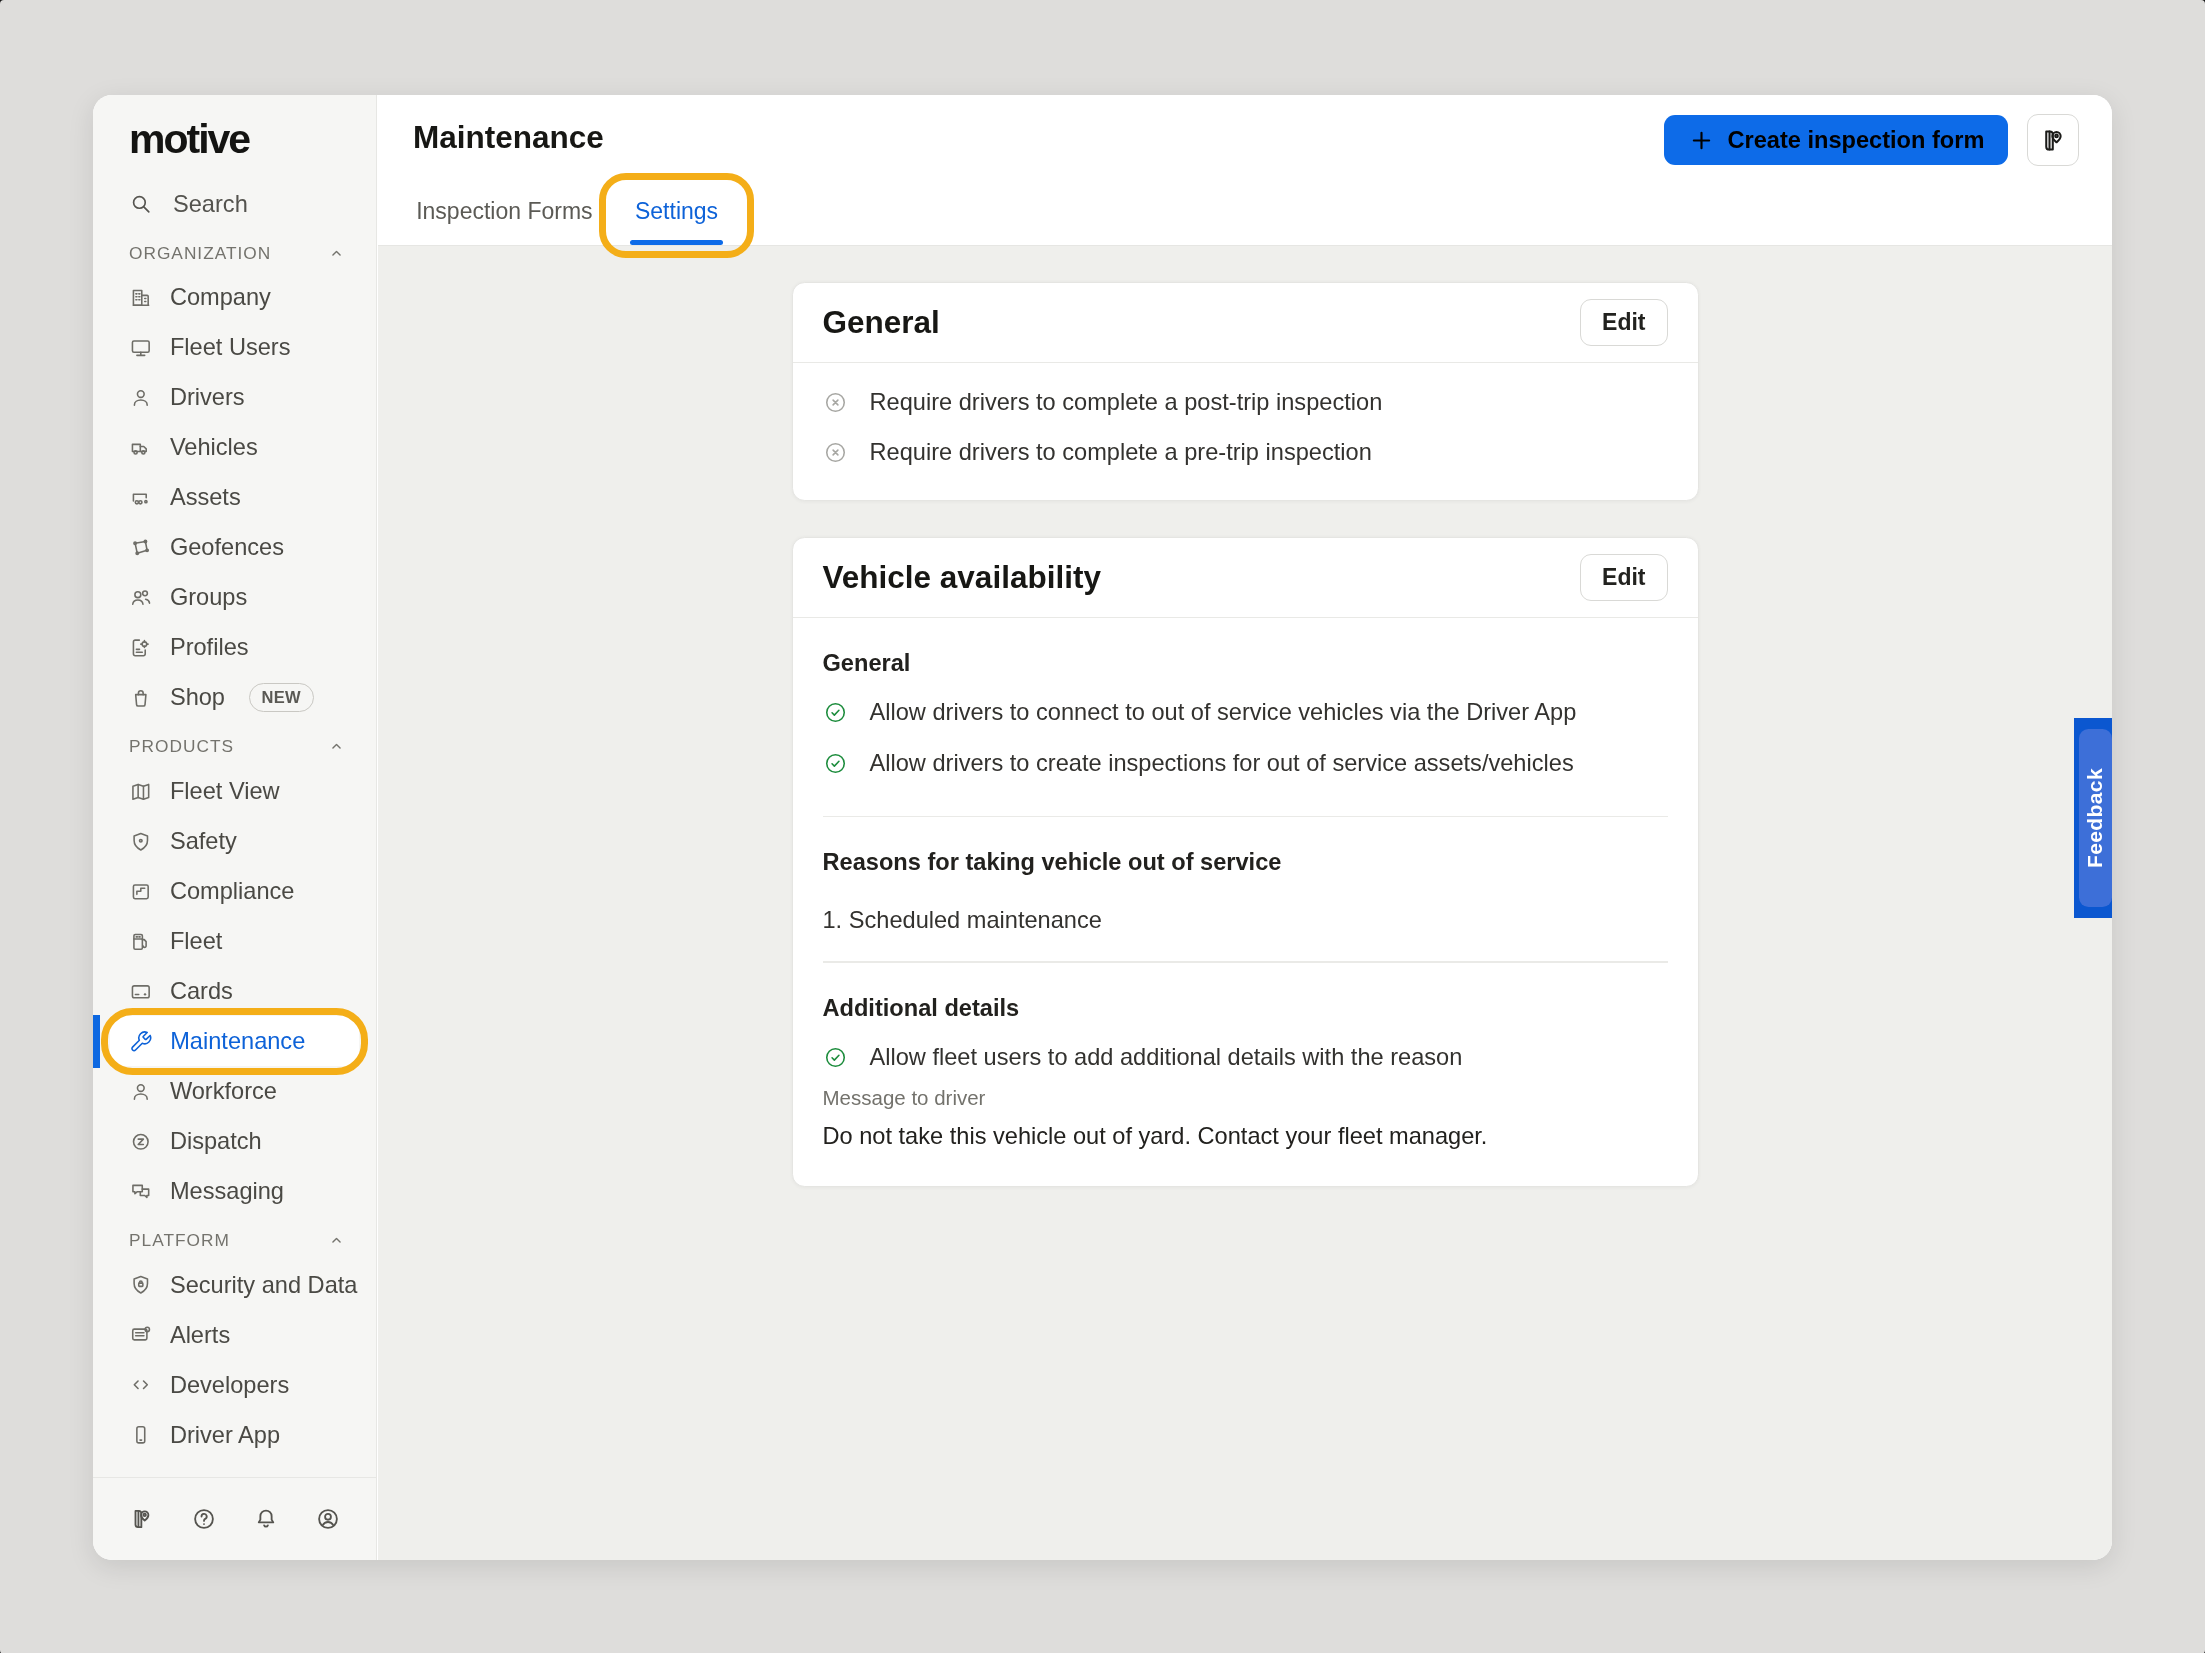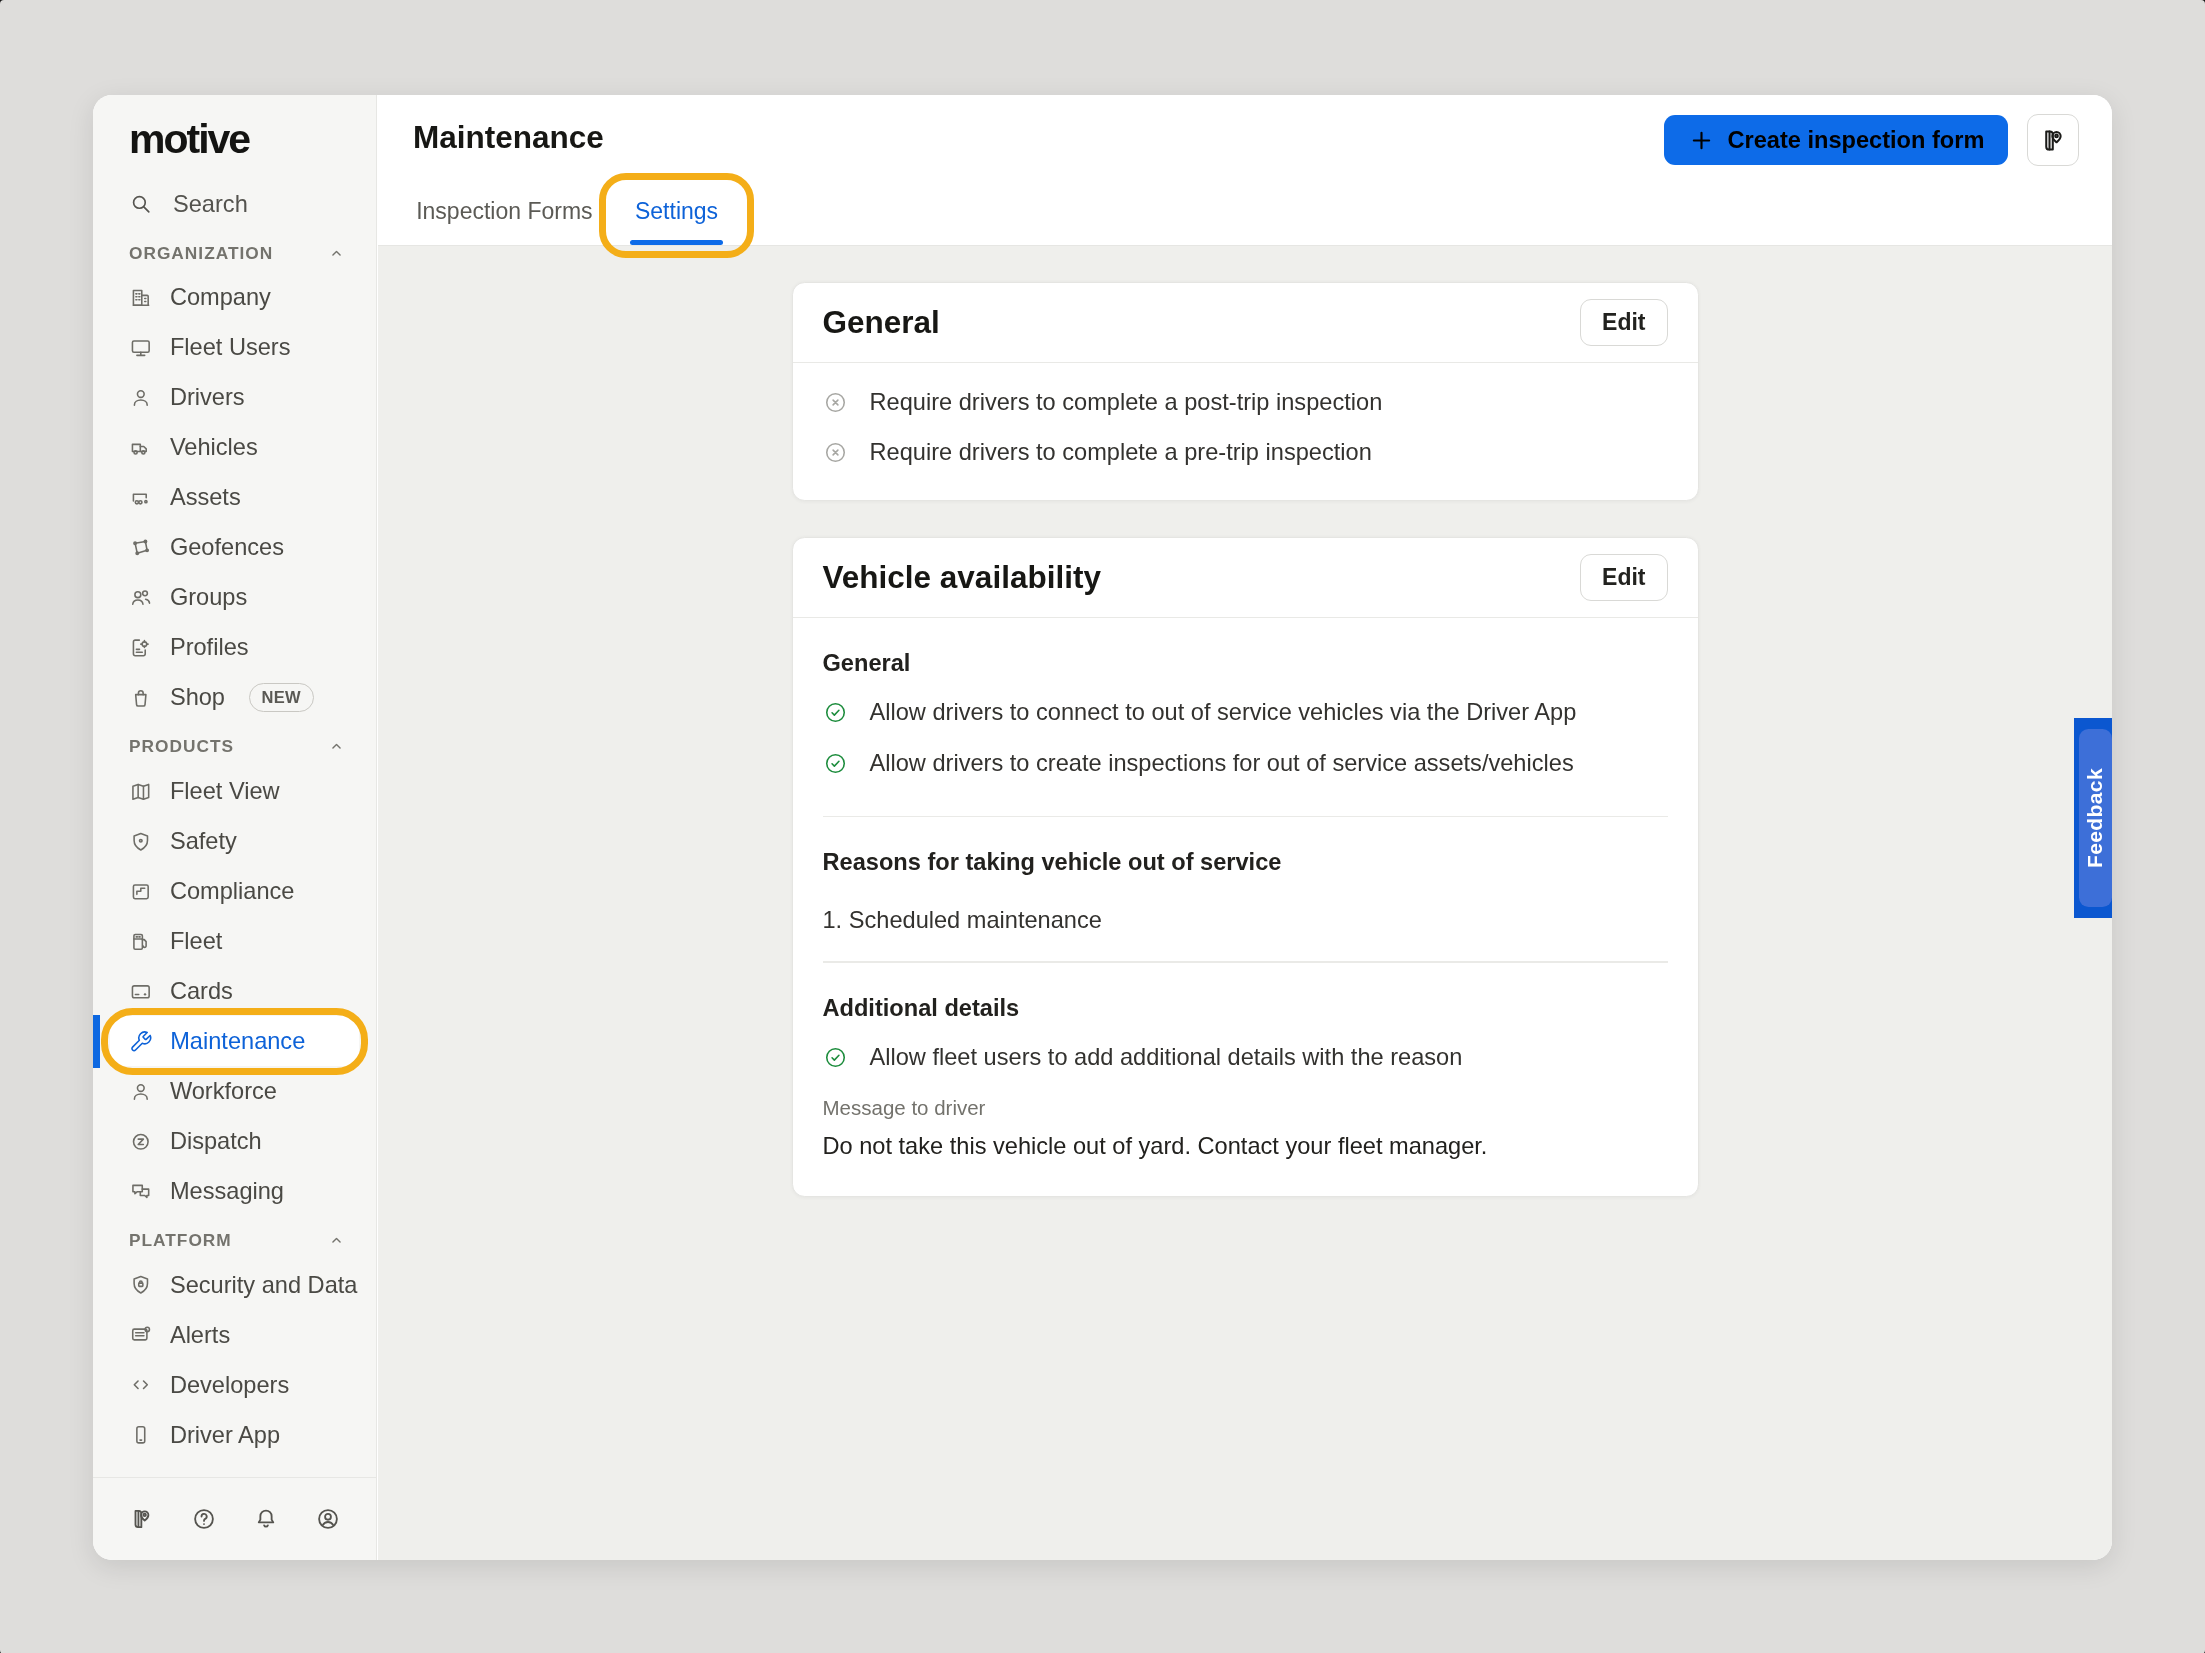--- a/index.html
+++ b/index.html
@@ -18,21 +18,21 @@
     background:#ffffff; border-radius:19px; overflow:hidden;
     box-shadow:0 6.3px 27px rgba(0,0,0,.10);
   }
 
   
   .sidebar { position:absolute; left:0; top:0; bottom:0; width:284px; background:#f6f6f4; border-right:1.6px solid #e7e7e4; }
   .logo { position:absolute; left:36px; top:20.5px; font-size:41px; font-weight:800; letter-spacing:-2px; color:#141412; }
   .search-item { position:absolute; left:36px; top:96px; display:flex; align-items:center; gap:19px; color:#54534e; font-size:23.6px; cursor:pointer; }
   .search-item .icon-svg { width:25px; height:25px; color:#55544f; }
   #side-sections { position:absolute; top:134px; left:0; right:0; }
-  .side-section { height:39px; margin-top:4.7px; display:flex; align-items:center; justify-content:space-between; padding:0 30px 0 36px; color:#74736d; font-size:17.3px; font-weight:700; letter-spacing:1px; cursor:pointer; }
+  .side-section { height:39px; margin-top:4.7px; display:flex; align-items:center; justify-content:space-between; padding:0 30px 0 36px; color:#74736d; font-size:17.3px; font-weight:400; letter-spacing:1px; cursor:pointer; }
   .side-section .chev { width:19px; height:19px; color:#74736d; }
   .side-item { height:50px; display:flex; align-items:center; gap:17.3px; padding:0 14px 0 36px; color:#4a4944; font-size:23.6px; position:relative; cursor:pointer; }
   .side-item .icon-svg { width:23.6px; height:23.6px; color:#6e6d67; flex:none; }
   .side-item.active { background:#fff; border-radius:11px; margin:0 17.3px; padding-left:19px; color:#0d62d8; font-weight:500; }
   .side-item.active .icon-svg { color:#0d62d8; }
   .badge { font-size:16.5px; font-weight:600; color:#5a5954; border:1.6px solid #c9c8c3; border-radius:787px; padding:3.9px 11.8px; letter-spacing:0.4px; margin-left:6.3px; }
   .active-bar { position:absolute; left:-17.3px; top:-1.6px; bottom:-1.6px; width:7px; background:#0d68e1; }
   .ring { position:absolute; left:-9.5px; right:-9.5px; top:-8.7px; bottom:-8.7px; border:7.9px solid #f4ae18; border-radius:31.5px; pointer-events:none; z-index:40; }
   .side-footer { position:absolute; bottom:0; left:0; right:0; height:83px; border-top:1.6px solid #e7e7e4; display:flex; align-items:center; padding-left:36px; gap:36px; }
   .side-footer .foot-btn { display:flex; align-items:center; justify-content:center; cursor:pointer; }
@@ -60,21 +60,21 @@
   .edit-btn { height:47px; padding:0 21px; font-size:23px; font-weight:600; color:#22221f; background:#fff; border:1.6px solid #d9d9d6; border-radius:11px; cursor:pointer; font-family:inherit; }
   .card-body-1 { padding:14px 30px 22px; }
   .card-body-2 { padding:11px 30px 36px; }
   .row { display:flex; align-items:center; gap:22px; padding:11.8px 0; font-size:23.6px; color:#33322f; }
   .row .icon-svg { width:25px; height:25px; flex:none; }
   .icon-x-color { color:#a7a7a3; }
   .icon-check-color { color:#1c8c3c; }
   .subhead { font-size:23.6px; font-weight:700; color:#22211e; margin:20.5px 0 11px; }
   .divider { height:1.6px; background:#eaeae7; margin:27px 0 0; }
   .reason { font-size:23.6px; color:#33322f; margin:31.5px 0 19px; }
-  .msg-label { font-size:20.5px; color:#73726c; margin-top:13px; }
+  .msg-label { font-size:20.5px; color:#73726c; margin-top:3px; }
   .msg-text { font-size:23.6px; color:#22211e; margin-top:12.6px; }
 
   
   .feedback { position:absolute; right:0; top:623px; width:38px; height:200px; background:#0b57d0; cursor:pointer; }
   .feedback-inner { position:absolute; top:11px; bottom:11px; left:4.7px; right:0; background:#3d6fd8; border-radius:9.5px; display:flex; align-items:center; justify-content:center; }
   .feedback-inner span { transform:rotate(-90deg); white-space:nowrap; color:#fff; font-size:21px; font-weight:600; letter-spacing:0.4px; }
 
   .icon-svg { display:block; }
 </style>
 </head>

